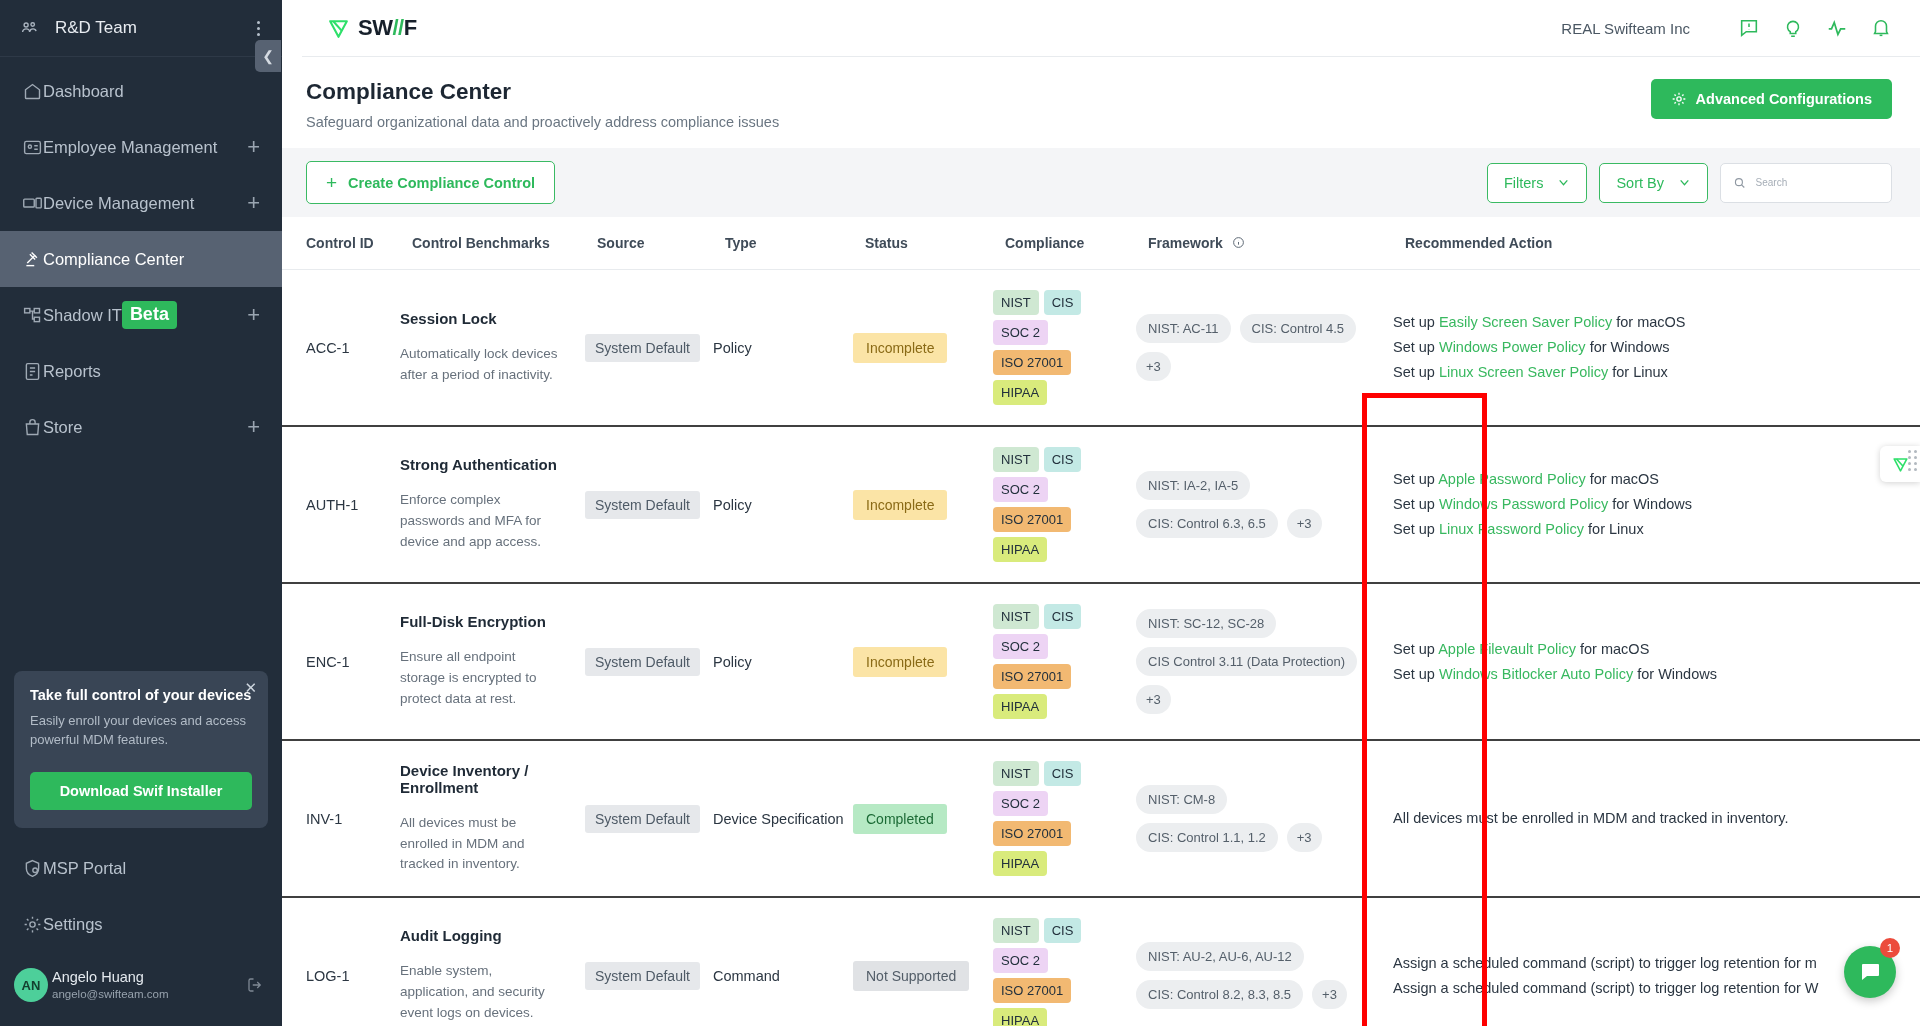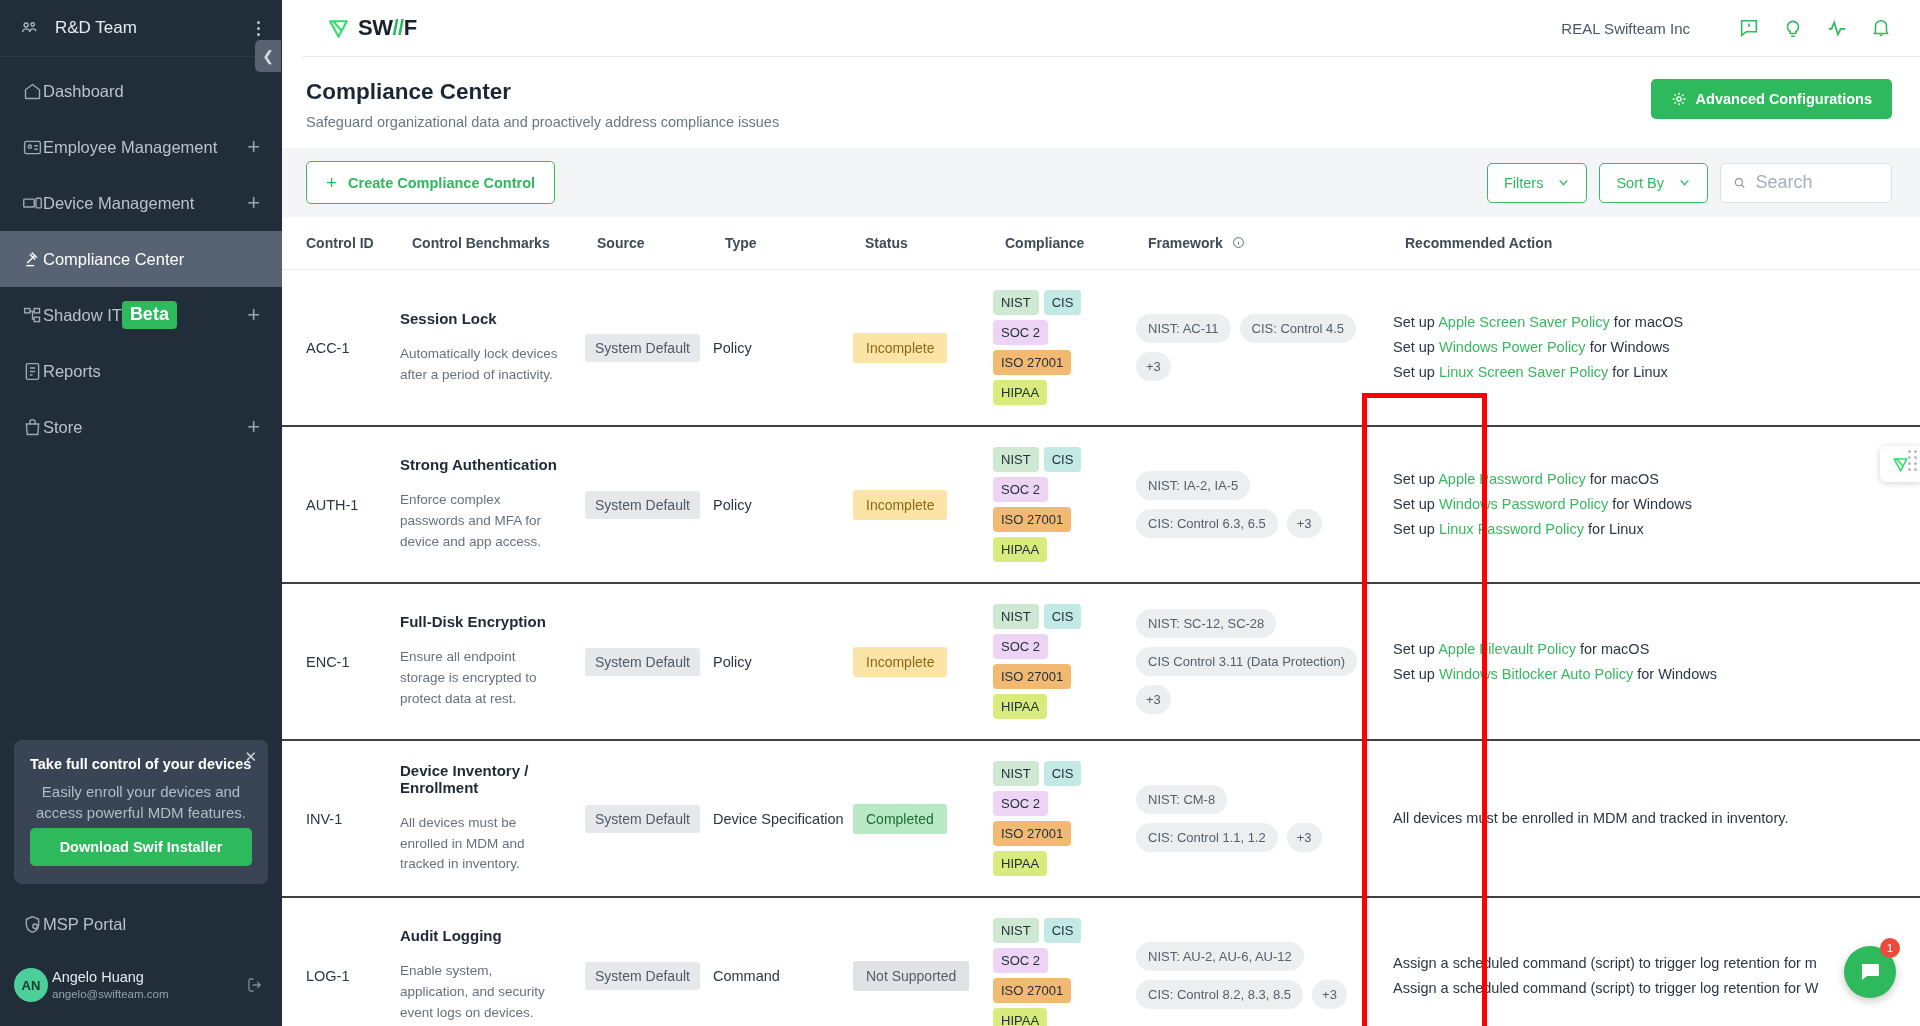--- a/index.html
+++ b/index.html
@@ -42,21 +42,21 @@
     padding: 3px 8px 4px; border-radius: 4px; font-weight: 600;
   }
   .sb-spacer { flex: 1; }
 
   .promo {
     margin: 0 14px 12px 14px; background: #394555; border-radius: 8px;
     padding: 16px 16px 18px; position: relative;
   }
   .promo-close { position: absolute; right: 11px; top: 9px; color: #cdd5de; font-size: 15px; cursor: pointer; line-height:1;}
   .promo-title { color: #fff; font-size: 14.5px; font-weight: bold; margin-bottom: 9px; }
-  .promo-sub { color: #b2bcc7; font-size: 15px; line-height: 1.45; text-align: center; margin-bottom: 4px;}
+  .promo-sub { color: #b2bcc7; font-size: 13px; line-height: 1.45; text-align: left; margin-bottom: 22px;}
   .promo-btn {
     display: block; width: 100%; background: #2eb95c; color: #fff;
     border: none; border-radius: 5px; padding: 11px 0; font-size: 14.5px;
     font-weight: bold; cursor: pointer; font-family: inherit;
   }
   .sb-bottom { padding-bottom: 8px; }
   .sb-user {
     height: 66px; display: flex; align-items: center; padding: 0 18px 0 14px; gap: 4px;
   }
   .avatar {
@@ -113,21 +113,21 @@
     background: #fff; border: 1px solid #3aba63; color: #2eb95c;
     border-radius: 5px; padding: 11px 16px; font-size: 14.5px;
     display: flex; align-items: center; gap: 14px; cursor: pointer; font-family: inherit;
   }
   .search-box {
     background: #fff; border: 1px solid #dbdfe4; border-radius: 5px;
     height: 40px; width: 172px; display: flex; align-items: center; gap: 9px;
     padding: 0 12px;
   }
   .search-box input {
-    border: none; outline: none; font-size: 18px; color: #3b4754;
+    border: none; outline: none; font-size: 10px; color: #3b4754;
     width: 100%; font-family: inherit; background: transparent;
   }
   .search-box input::placeholder { color: #a6aeb7; }
 
   
   .table-wrap { flex: 1; overflow: hidden; position: relative; background:#fff;}
   table { width: 100%; border-collapse: collapse; table-layout: fixed; }
   thead th {
     text-align: left; font-size: 14px; color: #3f4b58; font-weight: 600;
     padding: 18px 0 18px 12px; border-bottom: 1px solid #e8ebee; background: #fff;
@@ -320,20 +320,29 @@
     </div>
 
     <div class="sb-bottom">
       <div class="sb-item">
         <span class="lbl">
           <svg class="sb-ico" viewBox="0 0 24 24" fill="none" stroke="#9fa9b4" stroke-width="1.6">
               <path d="M12 3l7 3v6c0 4.5-3 7.5-7 9-4-1.5-7-4.5-7-9V6z"></path>
               <circle cx="15" cy="14" r="2.6"></circle>
             </svg>
           <span>MSP Portal</span>
+        </span>
+      </div>
+      <div class="sb-item">
+        <span class="lbl">
+          <svg class="sb-ico" viewBox="0 0 24 24" fill="none" stroke="#9fa9b4" stroke-width="1.6">
+              <circle cx="12" cy="12" r="3"></circle>
+              <path d="M12 3v2.5M12 18.5V21M3 12h2.5M18.5 12H21M5.6 5.6l1.8 1.8M16.6 16.6l1.8 1.8M18.4 5.6l-1.8 1.8M7.4 16.6l-1.8 1.8"></path>
+            </svg>
+          <span>Settings</span>
         </span>
       </div>
 
       <div class="sb-user">
         <div class="avatar">AN</div>
         <div class="user-meta">
           <div class="user-name">Angelo Huang</div>
           <div class="user-mail">angelo@swifteam.com</div>
         </div>
         <svg class="logout-ico" viewBox="0 0 24 24" fill="none" stroke="#9fa9b4" stroke-width="1.7">
@@ -457,21 +466,21 @@
               </td>
               <td class="c-frame">
                 <div class="fchips">
                   <span class="fchip">NIST: AC-11</span>
                   <span class="fchip">CIS: Control 4.5</span>
                   <span class="fchip more">+3</span>
                 </div>
               </td>
               <td class="c-action">
                 <div class="actions">
-                  <div>Set up <span class="lnk">Apple Screen Saver Policy</span> for macOS</div>
+                  <div>Set up <span class="lnk">Easily Screen Saver Policy</span> for macOS</div>
                   <div>Set up <span class="lnk">Windows Power Policy</span> for Windows</div>
                   <div>Set up <span class="lnk">Linux Screen Saver Policy</span> for Linux</div>
                 </div>
               </td>
             </tr>
             <tr>
               <td class="c-id">AUTH-1</td>
               <td class="c-bench">
        <div class="bench-title">Strong Authentication</div>
        <div class="bench-desc">Enforce complex passwords and MFA for device and app access.</div>

